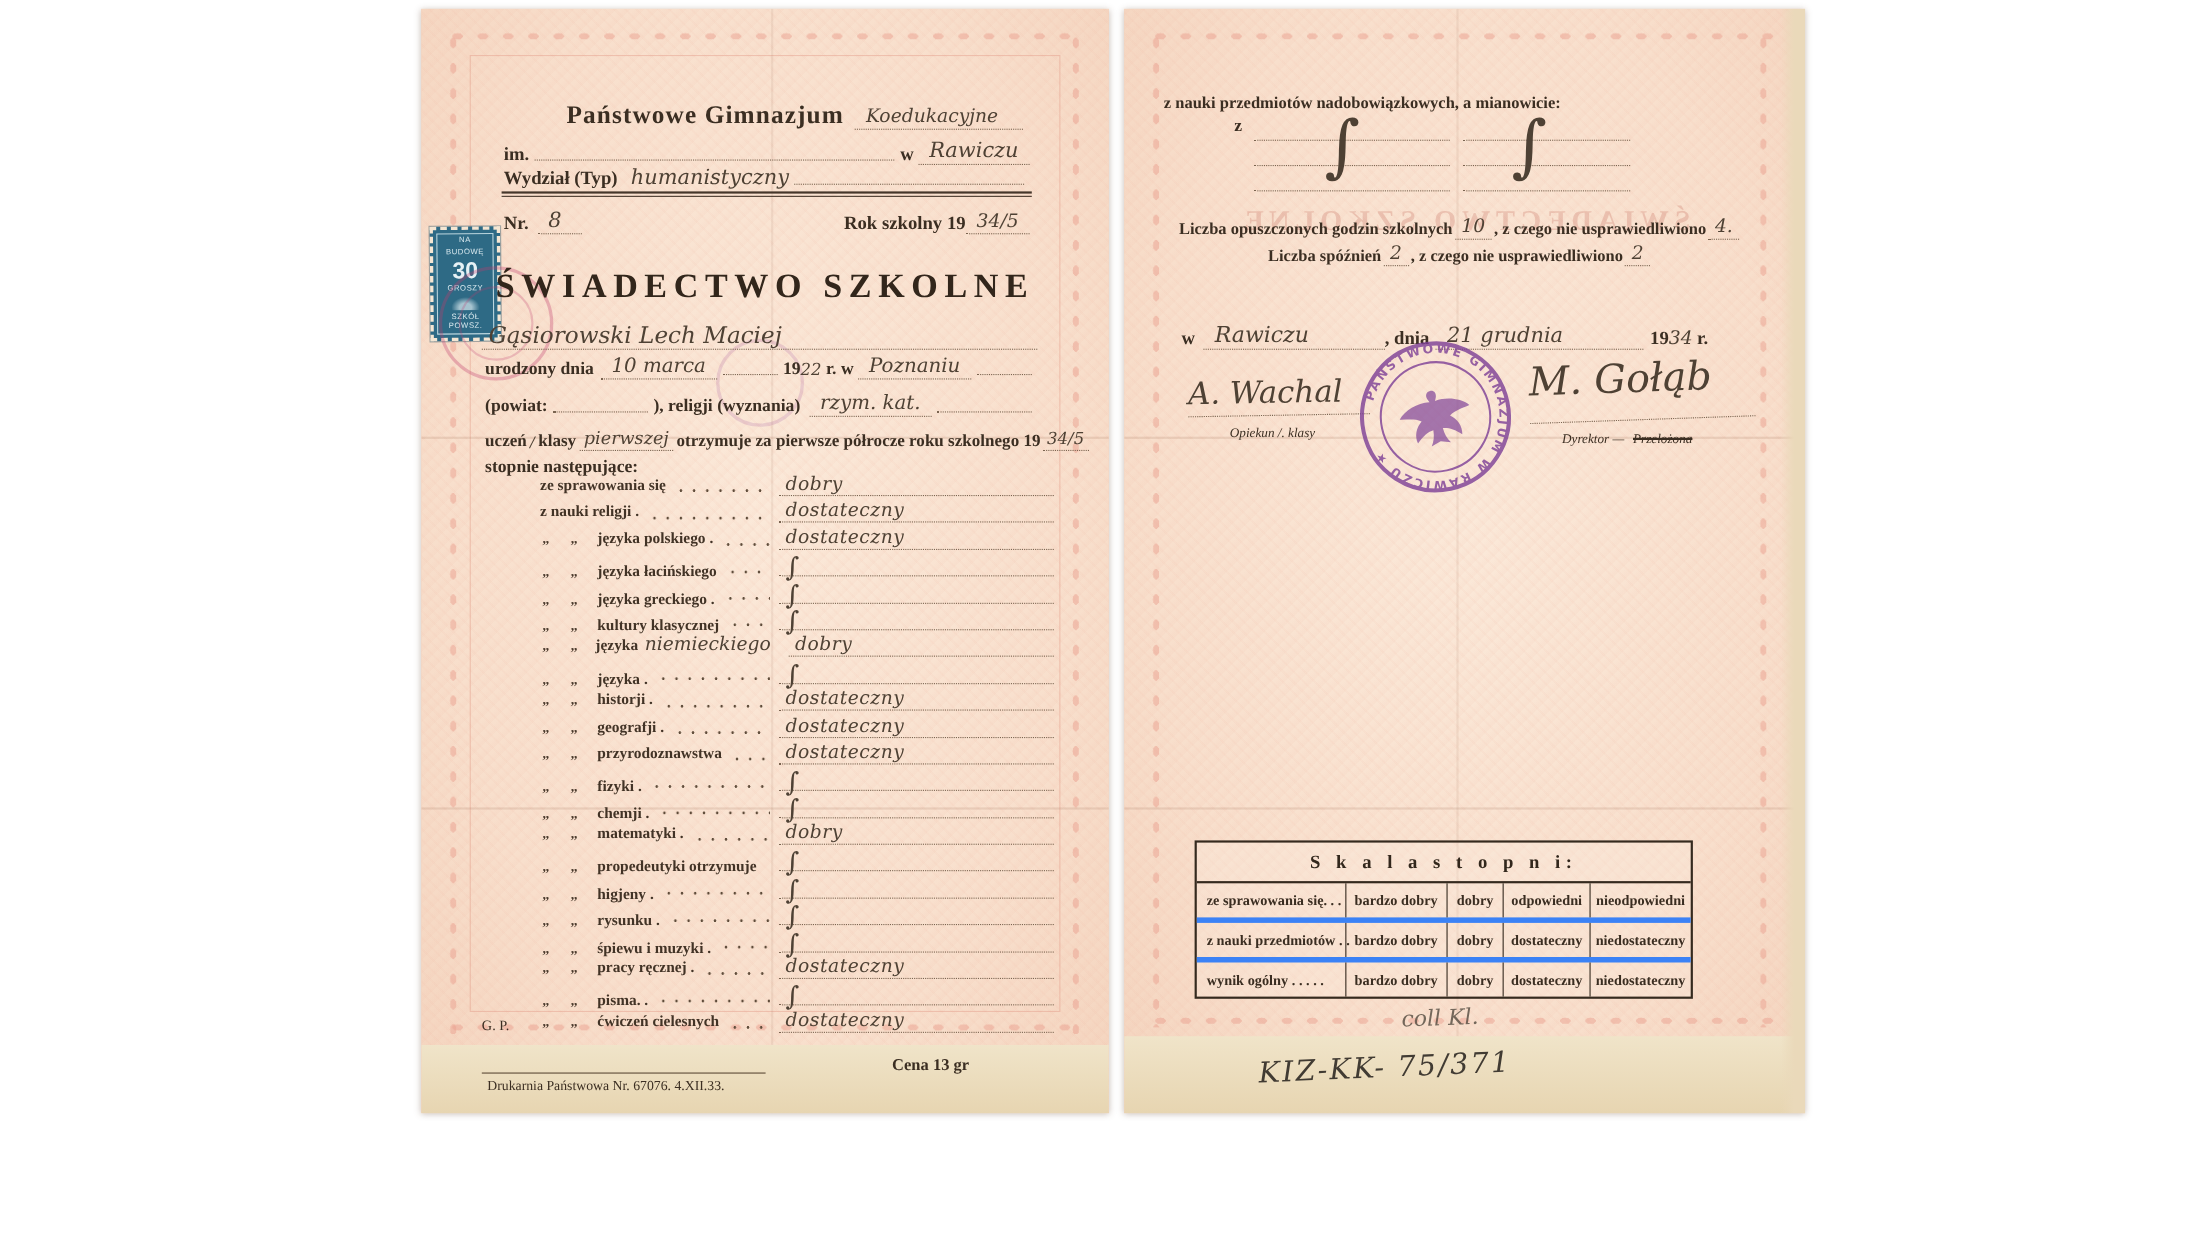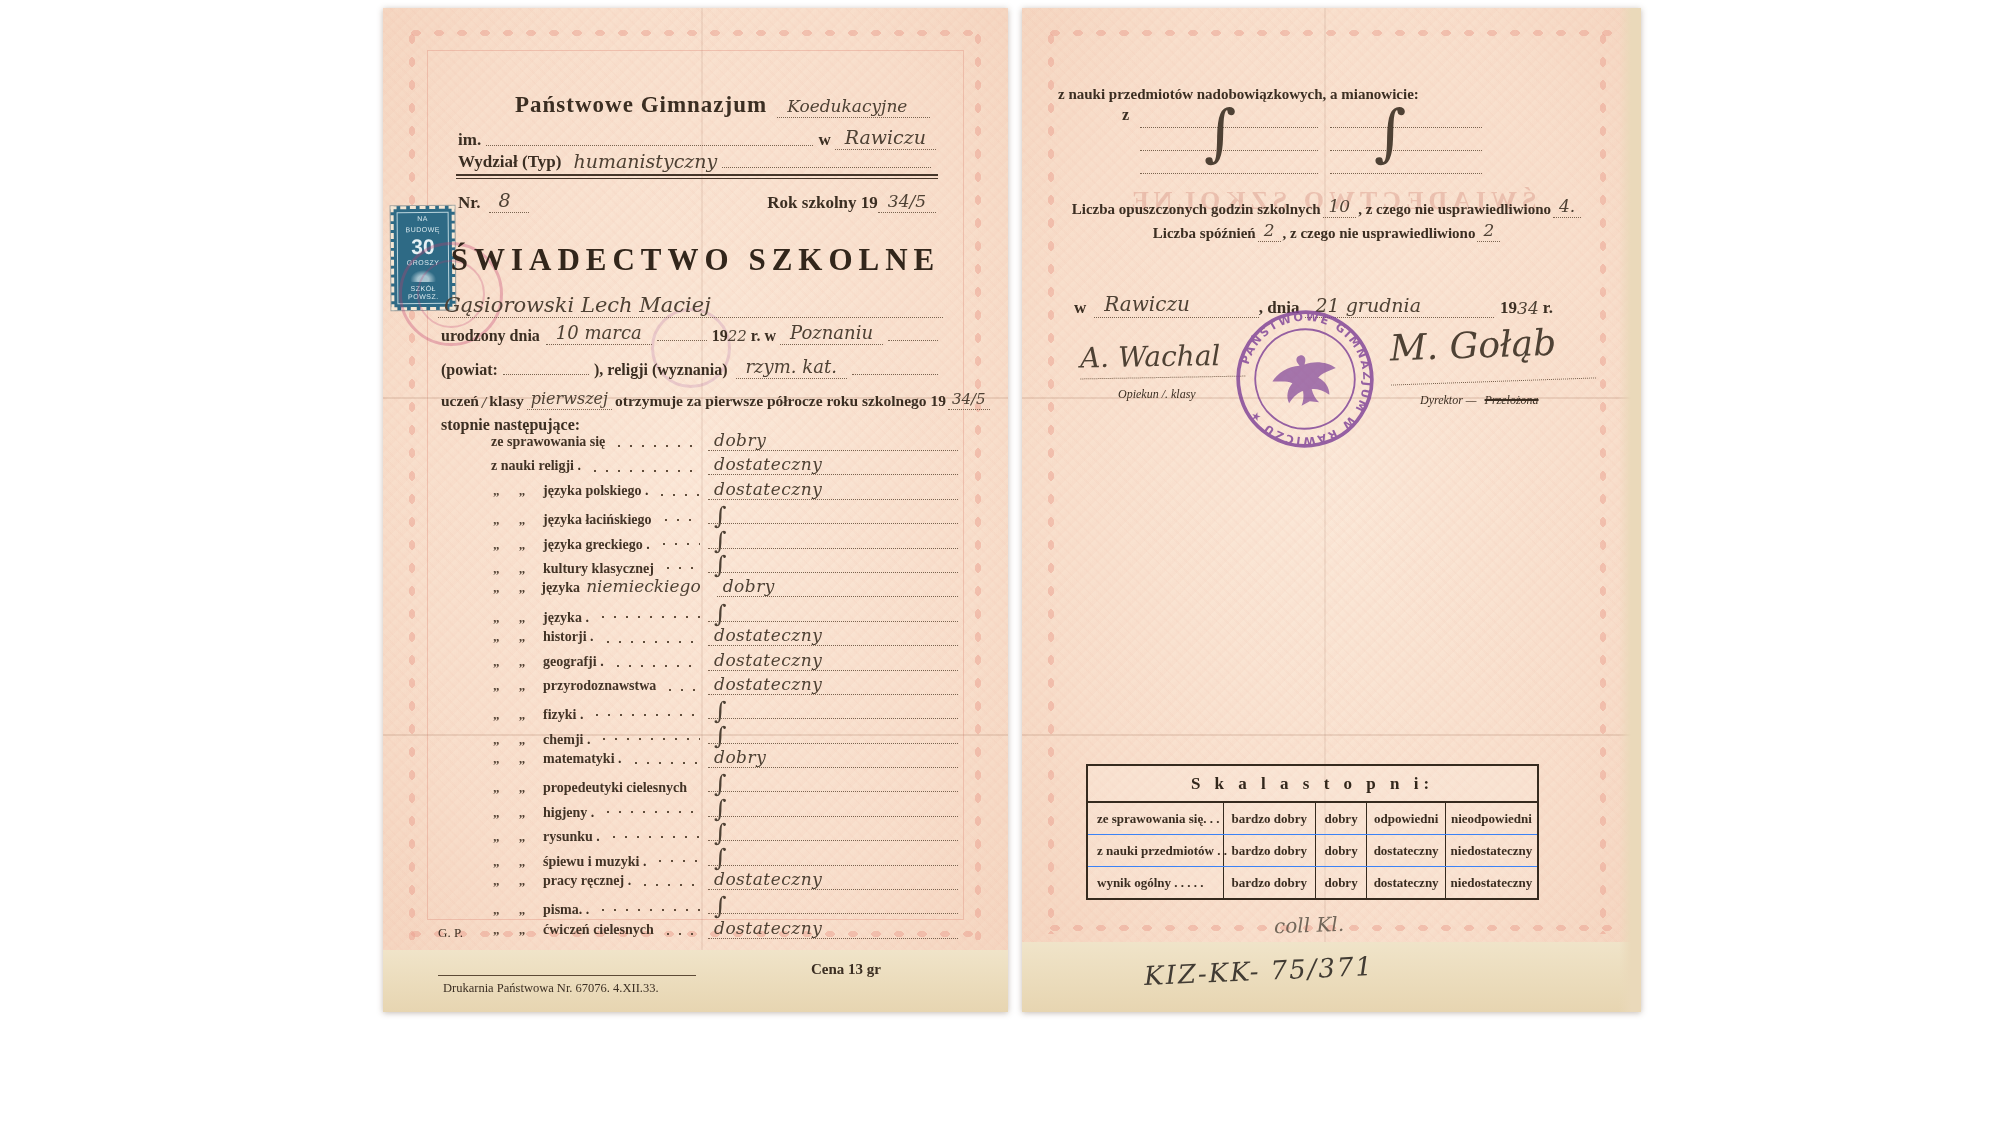--- a/index.html
+++ b/index.html
@@ -51,21 +51,21 @@
   .sb-emblem{width:26px;height:12px;background:radial-gradient(ellipse at 50% 80%, #d9e9ef 30%, rgba(0,0,0,0) 70%);opacity:.7;}
   .ring{position:absolute;border-radius:50%;}
 
   
   .stamp-purple{position:absolute;opacity:.8;transform:rotate(-12deg);}
 
   
   .scale{position:absolute;border:2px solid #352a1e;background:rgba(252,240,226,.25);}
   .scale-title{border-bottom:2px solid #352a1e;text-align:center;font:700 17px "Liberation Serif",serif;letter-spacing:5px;padding:8px 0 7px;color:#32271c;}
   .srow{display:grid;grid-template-columns:30% 20.5% 11.5% 17.5% 20.5%;}
-  .srow + .srow{border-top:1px solid #3b82f6;}
+  .srow + .srow{border-top:5px solid #3b82f6;}
   .scell{border-left:1px solid #352a1e;font:700 13px "Liberation Serif",serif;color:#3a2d21;text-align:center;padding:8px 2px 7px;white-space:nowrap;}
   .scell.lab{border-left:none;text-align:left;padding-left:9px;}
 
   .ghost{position:absolute;left:0;right:0;text-align:center;font-size:26px;font-weight:700;letter-spacing:5px;color:rgba(206,128,112,.33);transform:scaleX(-1);filter:blur(.6px);}
   .strike{text-decoration:line-through;text-decoration-thickness:2px;}
 
   
   .caption{position:absolute;left:0;right:0;top:1030px;text-align:center;font-family:"DejaVu Sans",sans-serif;color:#000;font-size:28px;line-height:34px;}
 </style>
 </head>
@@ -294,21 +294,21 @@
           <span class="glab">matematyki .</span>
 
           <span class="leader"></span>
           <span class="gval">
             <span class="hw gtext">dobry</span>
           </span>
         </div>
 
         <div class="grow">
           <span class="gpfx">„ „</span>
-          <span class="glab">propedeutyki cielesnych</span>
+          <span class="glab">propedeutyki otrzymuje</span>
 
           <span class="leader"></span>
           <span class="gval">
             <span class="hw gtext slash">∫</span>
           </span>
         </div>
 
         <div class="grow">
           <span class="gpfx">„ „</span>
           <span class="glab">higjeny .</span>

